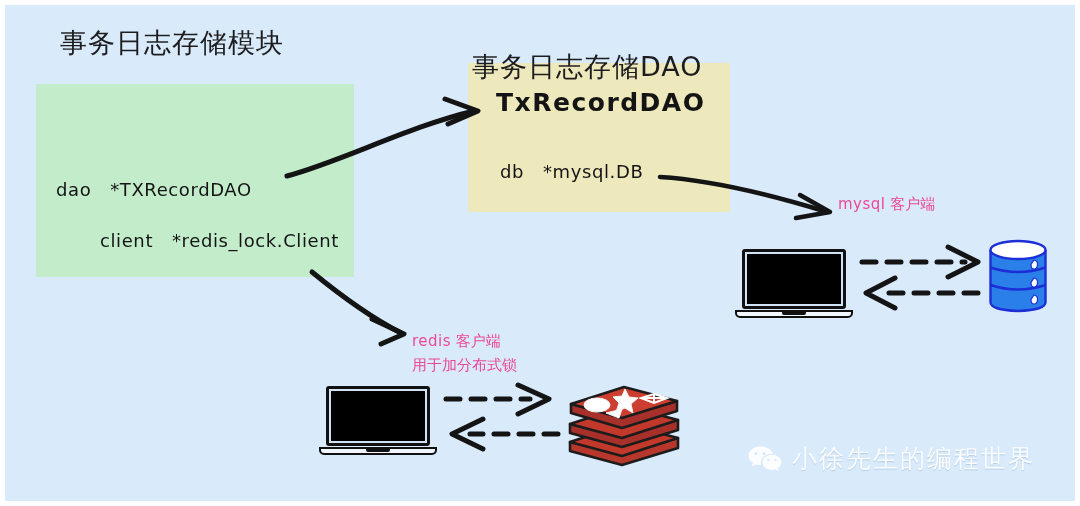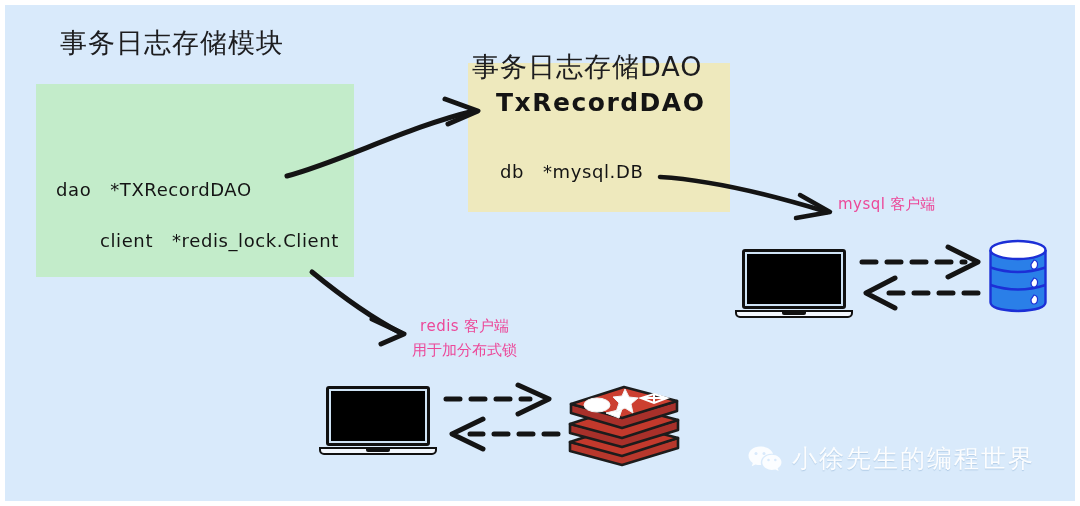--- a/index.html
+++ b/index.html
@@ -84,21 +84,21 @@
   .field-db     { left: 500px; top: 161px; }
 
   .note {
     position: absolute;
     color: #ec4899;
     font-size: 15px;
     line-height: 24px;
     white-space: nowrap;
   }
   .note-mysql { left: 838px; top: 192px; }
-  .note-redis { left: 412px; top: 314px; text-align: center; }
+  .note-redis { left: 412px; top: 329px; }
 
   .note .latin {
     font-weight: 500;
     letter-spacing: 0.5px;
   }
 
   
   .laptop { position: absolute; }
   .laptop-redis { left: 326px; top: 386px; }
   .laptop-mysql { left: 742px; top: 249px; }

